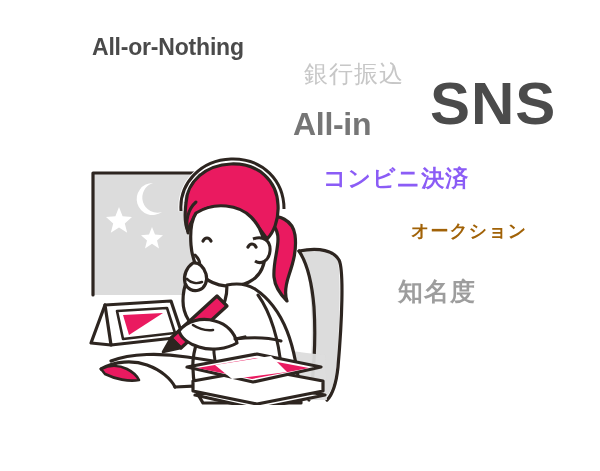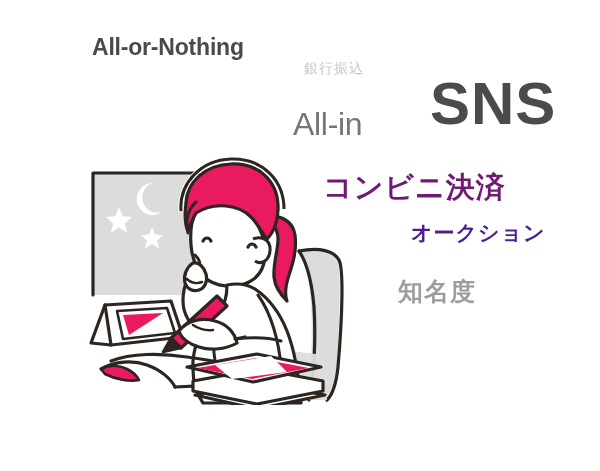--- a/index.html
+++ b/index.html
@@ -28,25 +28,24 @@
     left: 92px;
     top: 36px;
     font-size: 23px;
     font-weight: 700;
     color: #4a4a4a;
     letter-spacing: -0.2px;
   }
   .kw-ginko {
     left: 304px;
     top: 62px;
-    font-size: 14px;
+    font-size: 24px;
     font-weight: 400;
     color: #c7c7c7;
     letter-spacing: 1px;
-    font-family: Liberation Mono, monospace;
   }
   .kw-tesuryo {
     left: 132px;
     top: 86px;
     font-size: 33px;
     font-weight: 700;
     color: #4b4b4b;
     letter-spacing: 0.5px;
   }
   .kw-sns {
@@ -54,38 +53,38 @@
     top: 74px;
     font-size: 60px;
     font-weight: 700;
     color: #4b4b4b;
     letter-spacing: 1px;
   }
   .kw-all-in {
     left: 293px;
     top: 108px;
     font-size: 32px;
-    font-weight: 400;
+    font-weight: 700;
     color: #767676;
     letter-spacing: -0.3px;
   }
   .kw-conbini {
     left: 323px;
-    top: 173px;
-    font-size: 29px;
-    font-weight: 700;
-    color: #701a75;
+    top: 167px;
+    font-size: 23px;
+    font-weight: 700;
+    color: #8b5cf6;
     letter-spacing: 1px;
   }
   .kw-auction {
     left: 411px;
     top: 222px;
-    font-size: 21px;
-    font-weight: 700;
-    color: #4c1d95;
+    font-size: 18px;
+    font-weight: 700;
+    color: #a16207;
     letter-spacing: 1px;
   }
   .kw-chimeido {
     left: 398px;
     top: 279px;
     font-size: 25px;
     font-weight: 700;
     color: #9d9d9d;
     letter-spacing: 1px;
   }

